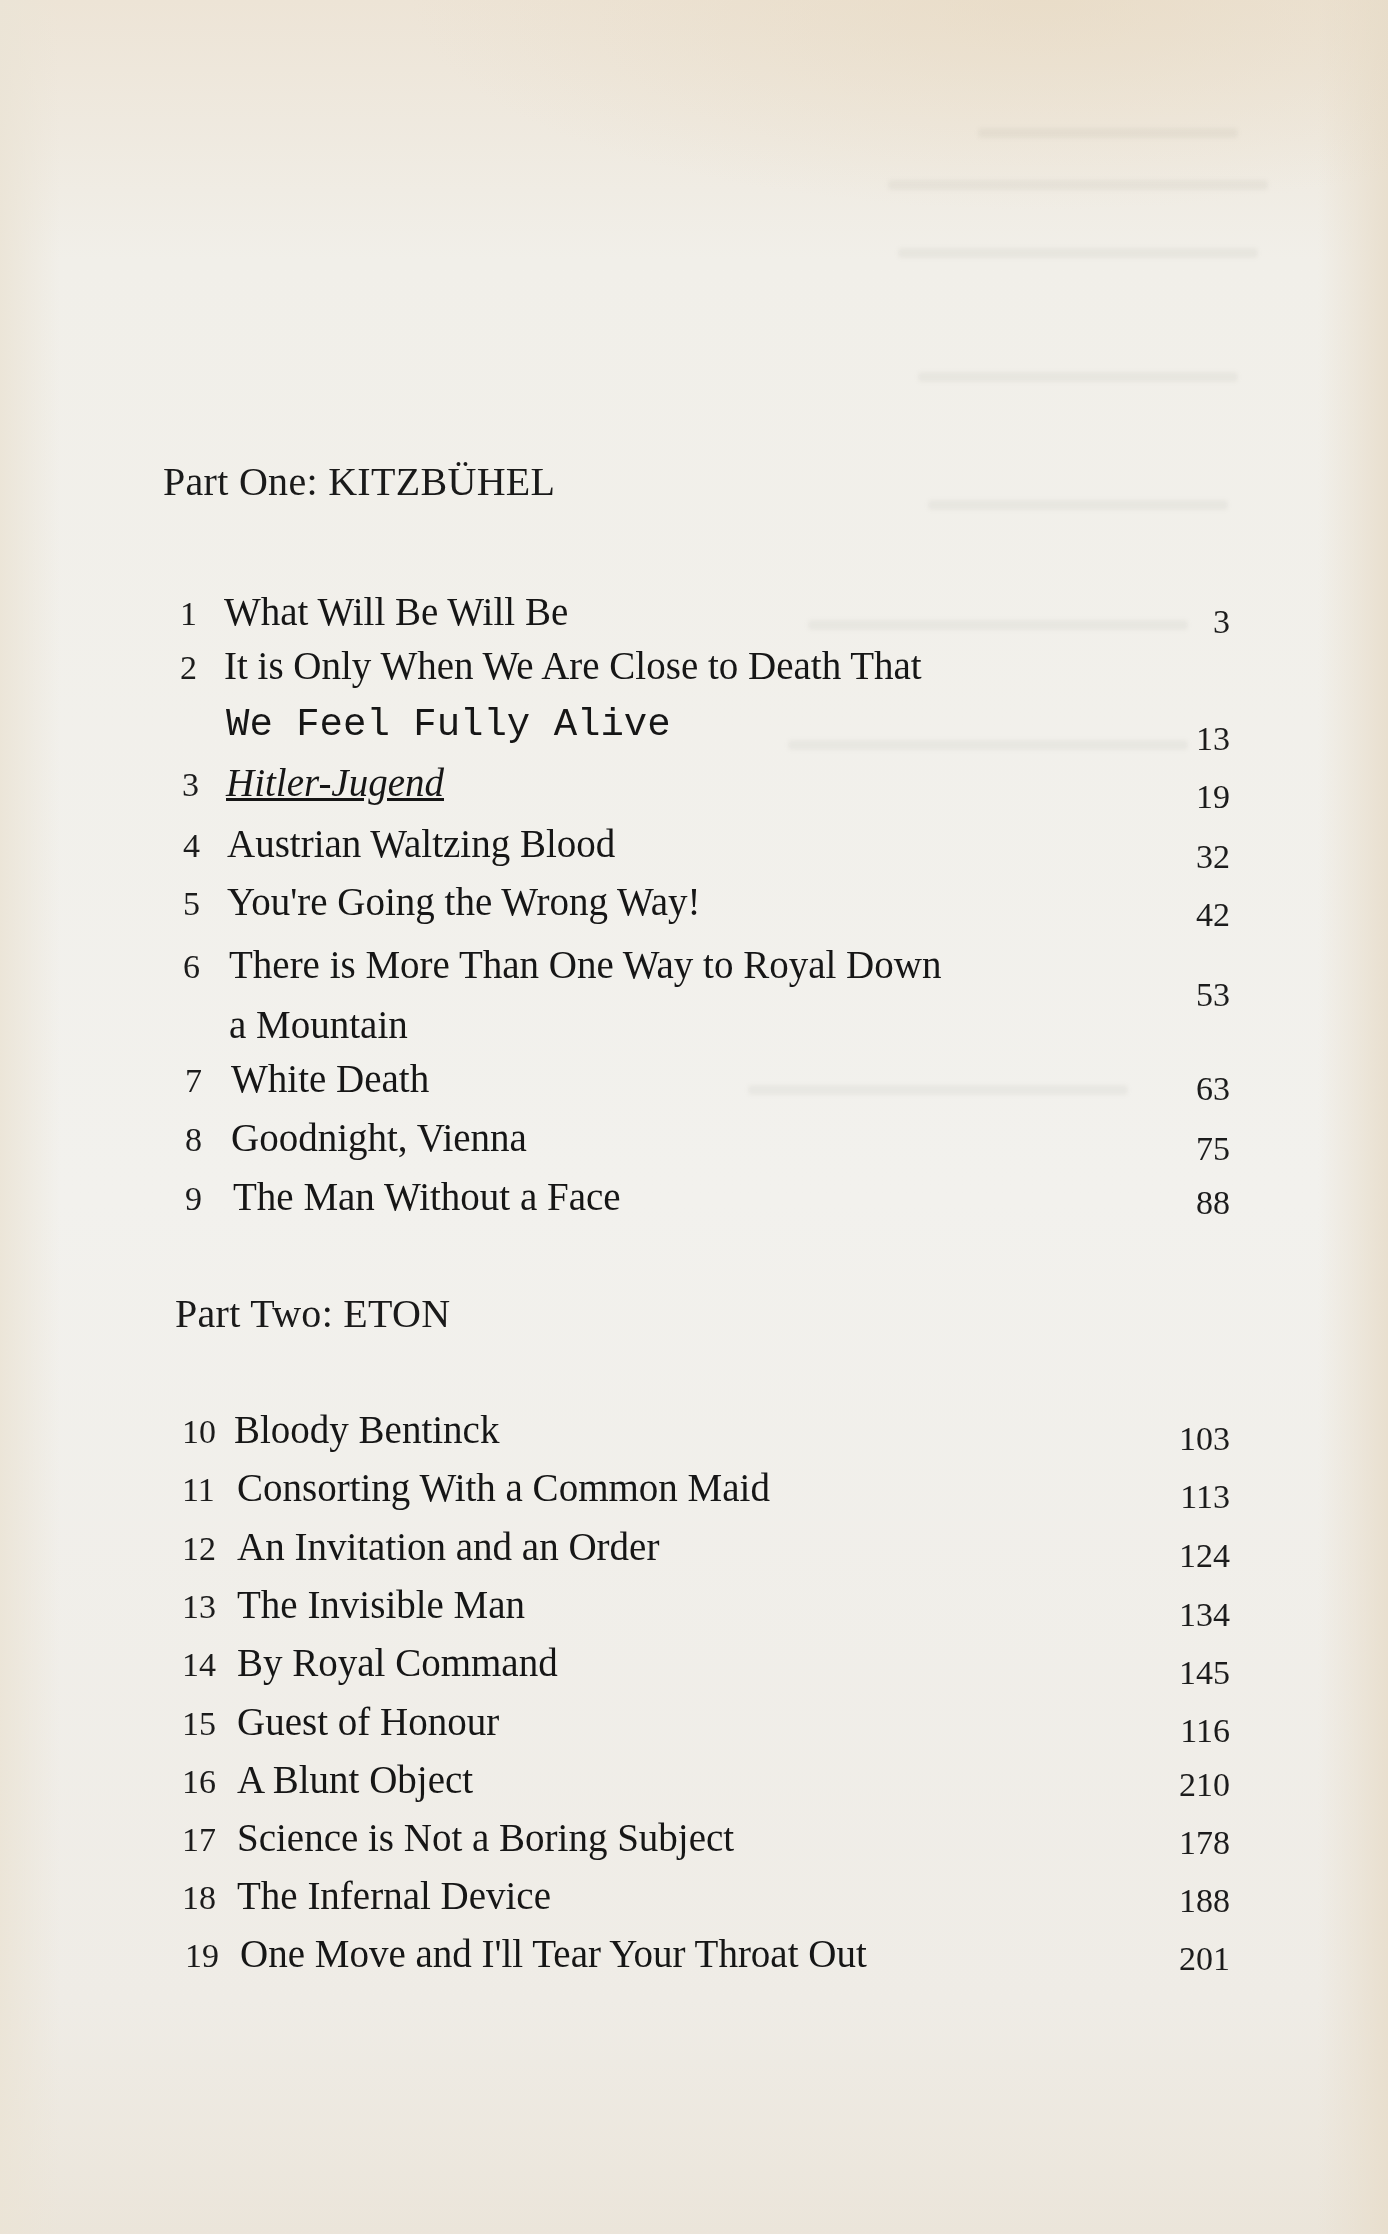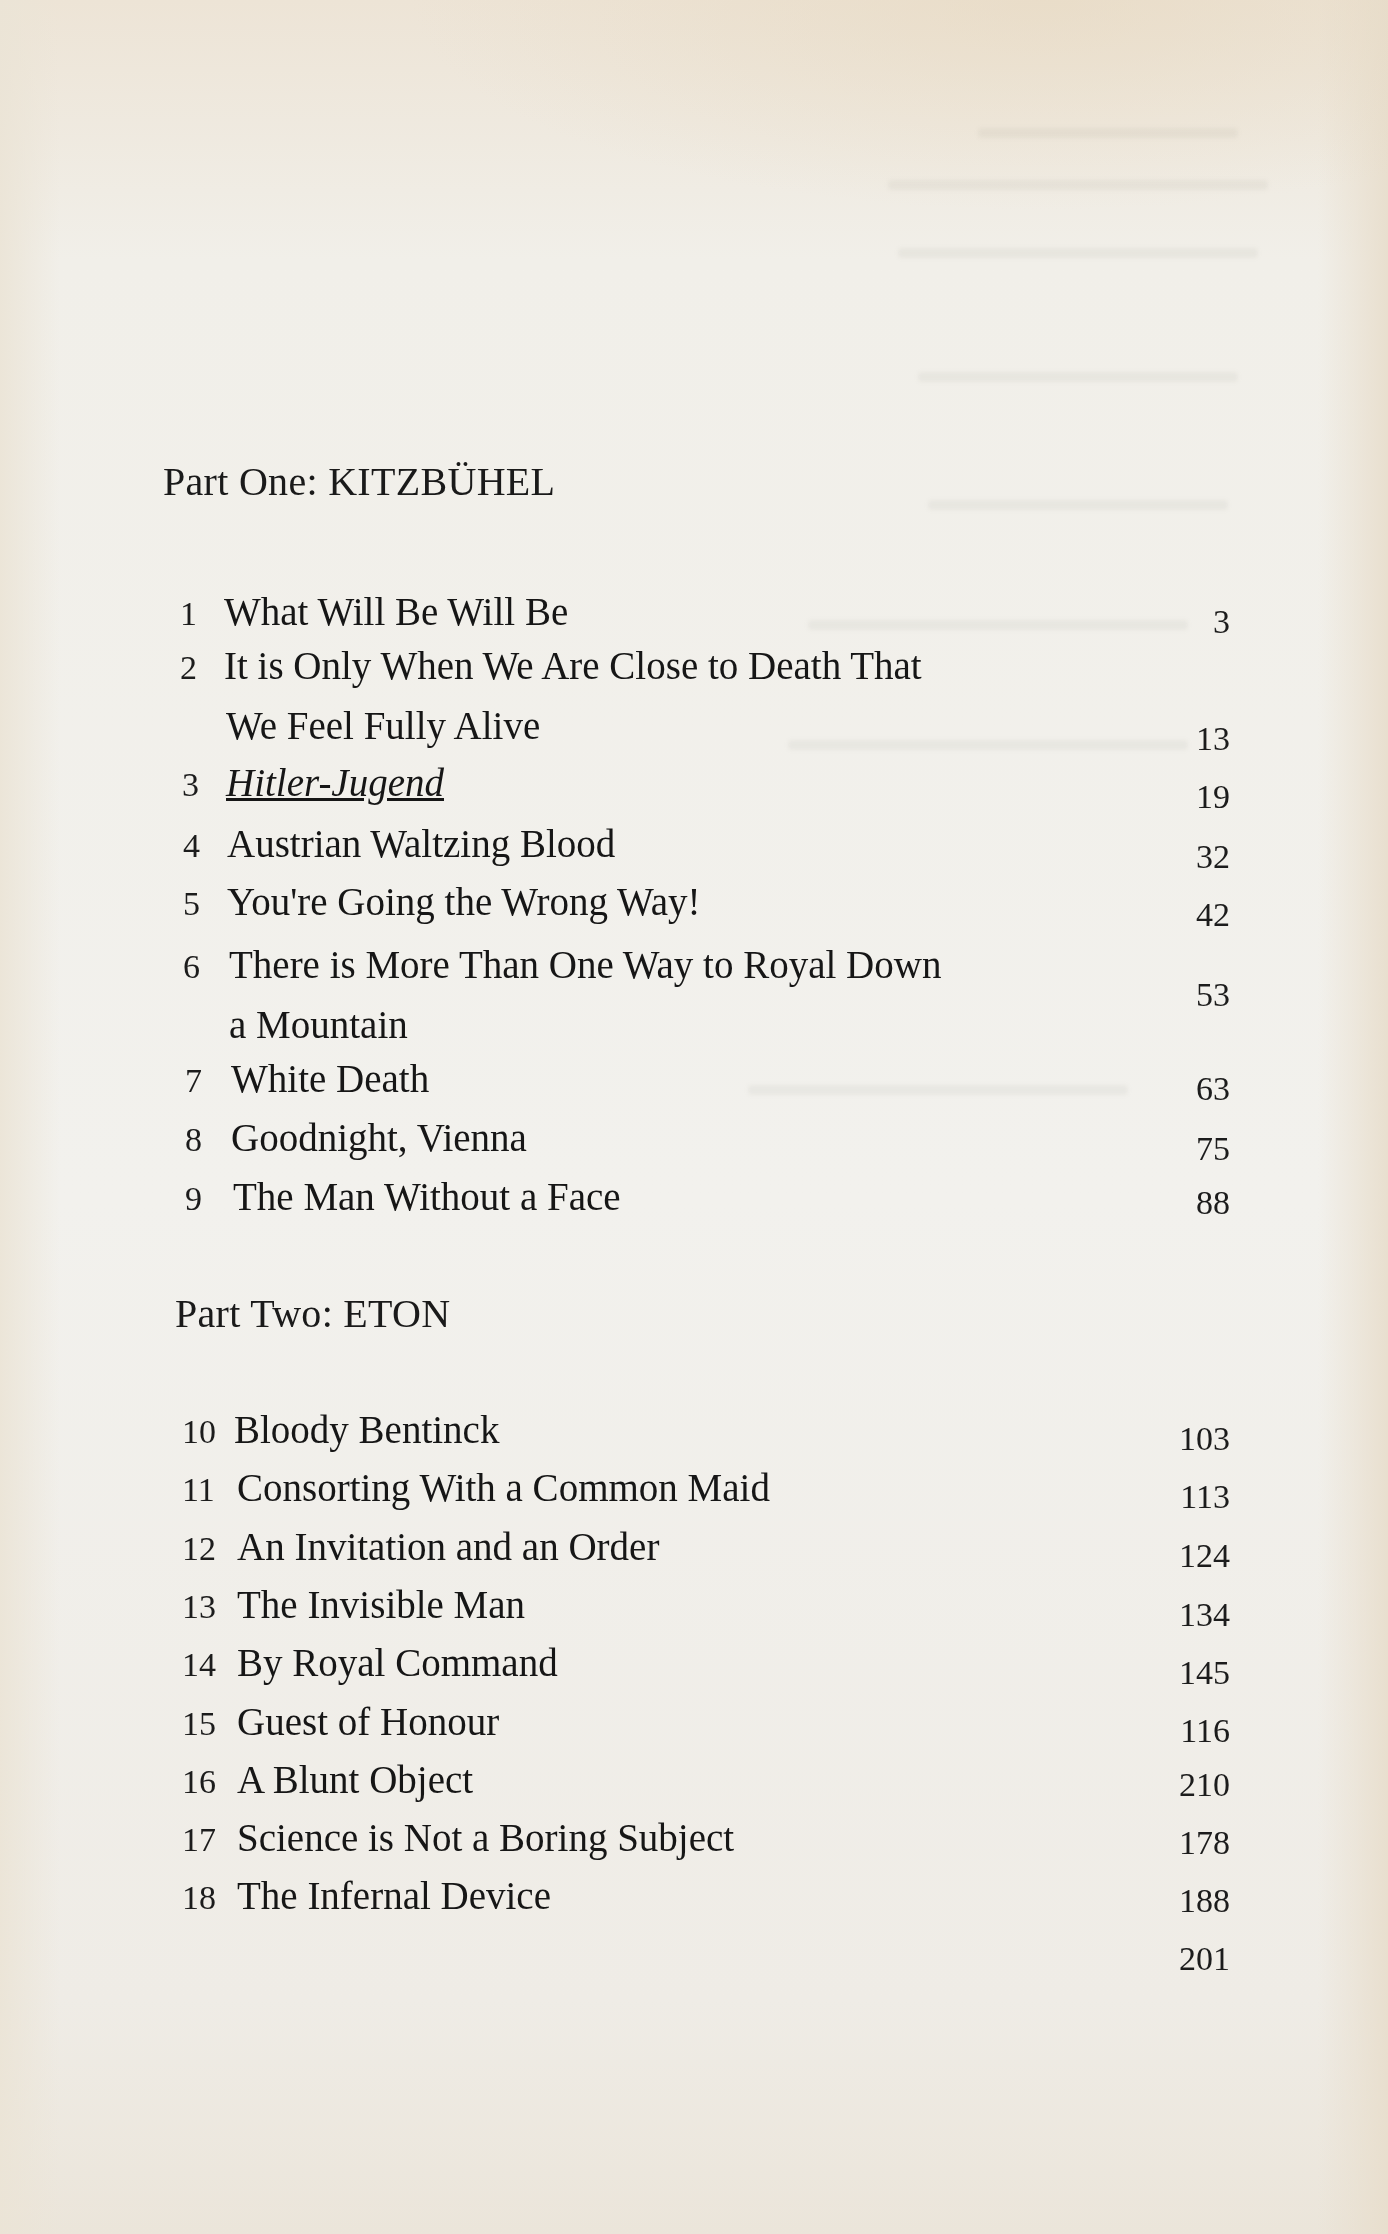--- a/index.html
+++ b/index.html
@@ -104,21 +104,21 @@
   <div class="part-heading" style="left:163px; top:458px;">Part One: KITZBÜHEL</div>
 
   <div class="entry" style="left:180px; top:555px;margin-top:37px;">
     <span class="num" style="width:44px;">1</span><span class="label">What Will Be Will Be</span>
   </div>
   <div class="page-no" style="top:603px;">3</div>
 
   <div class="entry" style="left:180px; top:646px;">
     <span class="num" style="width:44px;">2</span><span class="label">It is Only When We Are Close to Death That</span>
   </div>
-  <div class="cont" style="left:226px; top:703px;">We Feel Fully Alive</div>
+  <div class="cont" style="left:226px; top:703px;font-family:Liberation Mono, monospace;">We Feel Fully Alive</div>
   <div class="page-no" style="top:720px;">13</div>
 
   <div class="entry" style="left:182px; top:763px;">
     <span class="num" style="width:44px;">3</span><span class="label italic">Hitler-Jugend</span>
   </div>
   <div class="page-no" style="top:778px;">19</div>
 
   <div class="entry" style="left:183px; top:824px;">
     <span class="num" style="width:44px;">4</span><span class="label">Austrian Waltzing Blood</span>
   </div>
@@ -190,15 +190,18 @@
   <div class="entry" style="left:182px; top:1818px;">
     <span class="num" style="width:55px;">17</span><span class="label">Science is Not a Boring Subject</span>
   </div>
   <div class="page-no" style="top:1824px;">178</div>
 
   <div class="entry" style="left:182px; top:1876px;">
     <span class="num" style="width:55px;">18</span><span class="label">The Infernal Device</span>
   </div>
   <div class="page-no" style="top:1882px;">188</div>
 
+  <div class="entry" style="left:185px; top:1934px;">
+    <span class="num" style="width:55px;">19</span><span class="label">One Move and I'll Tear Your Throat Out</span>
+  </div>
   <div class="page-no" style="top:1940px;">201</div>
 
 </div>
 
 </body></html>

